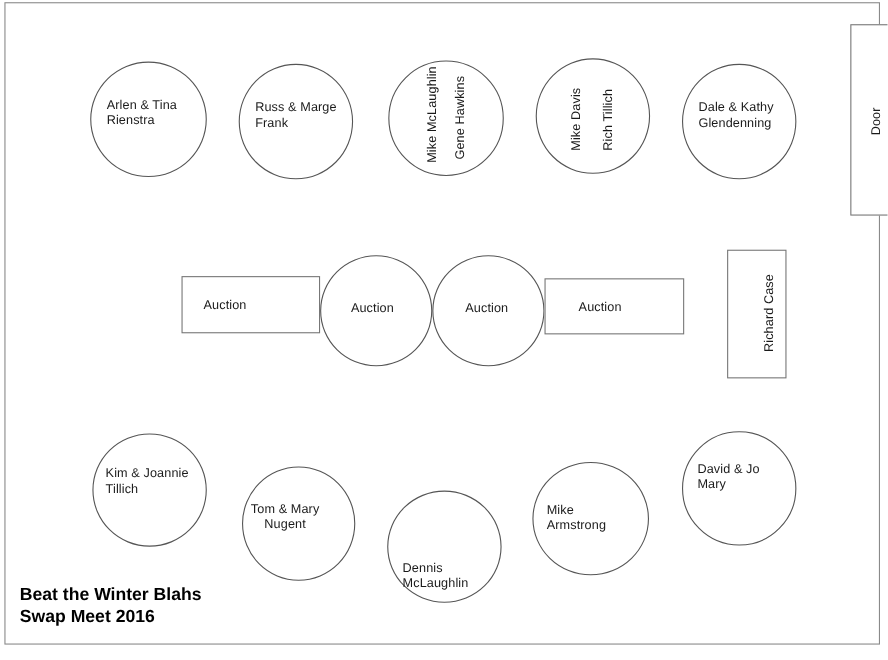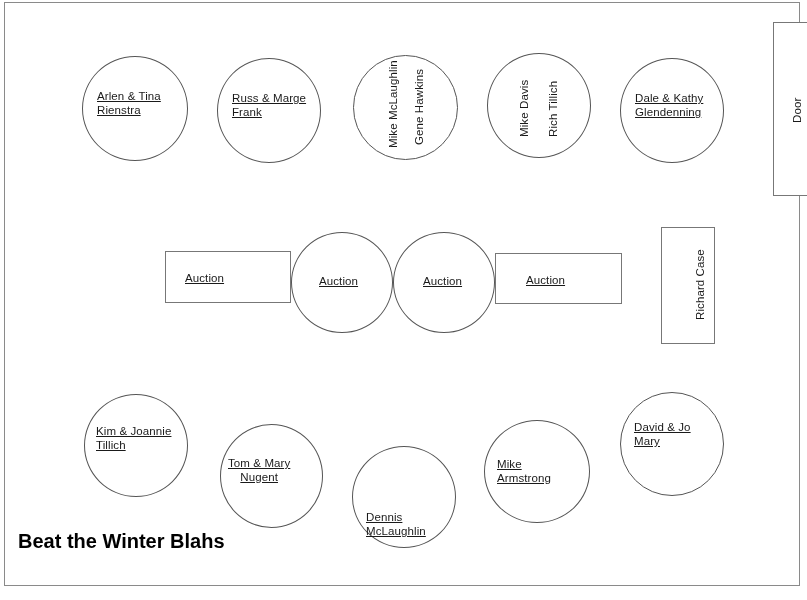--- a/index.html
+++ b/index.html
@@ -42,37 +42,36 @@
     box-sizing: border-box;
     background: #ffffff;
   }
   .label {
     position: absolute;
     font-size: 11.5px;
     line-height: 14px;
     color: #1a1a1a;
     white-space: pre;
     letter-spacing: 0.1px;
-    text-decoration: underline;
   }
   .label-rot {
     position: absolute;
     font-size: 11.5px;
     line-height: 14px;
     color: #1a1a1a;
     white-space: pre;
     transform-origin: 0 0;
     transform: rotate(-90deg);
     letter-spacing: 0.1px;
   }
   #plan-title {
     position: absolute;
     left: 18px;
     top: 531px;
-    font-size: 20px;
+    font-size: 16px;
     line-height: 20px;
     font-weight: bold;
     color: #000000;
     white-space: pre;
   }
 </style>
 </head>
 <body>
 
 <div id="canvas">
@@ -121,14 +120,14 @@
 
   <div class="table-circle" style="left:352px; top:446px; width:104px; height:102px;"></div>
   <div class="label" style="left:366px; top:474px;margin-top:36px;"><span>Dennis</span><br><span>McLaughlin</span></div>
 
   <div class="table-circle" style="left:484px; top:420px; width:106px; height:103px;"></div>
   <div class="label" style="left:497px; top:457px;"><span>Mike</span><br><span>Armstrong</span></div>
 
   <div class="table-circle" style="left:620px; top:392px; width:104px; height:104px;"></div>
   <div class="label" style="left:634px; top:420px;"><span>David &amp; Jo</span><br><span>Mary</span></div>
 
-  <div id="plan-title"><span>Beat the Winter Blahs</span><br></div>
+  <div id="plan-title"><span>Beat the Winter Blahs</span><br><span>Swap Meet 2016</span></div>
 </div>
 
 </body></html>

